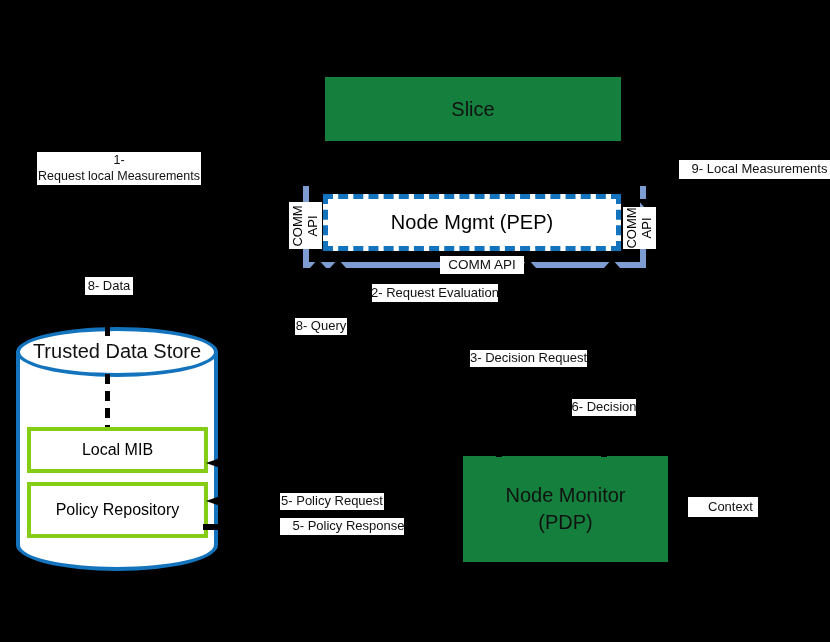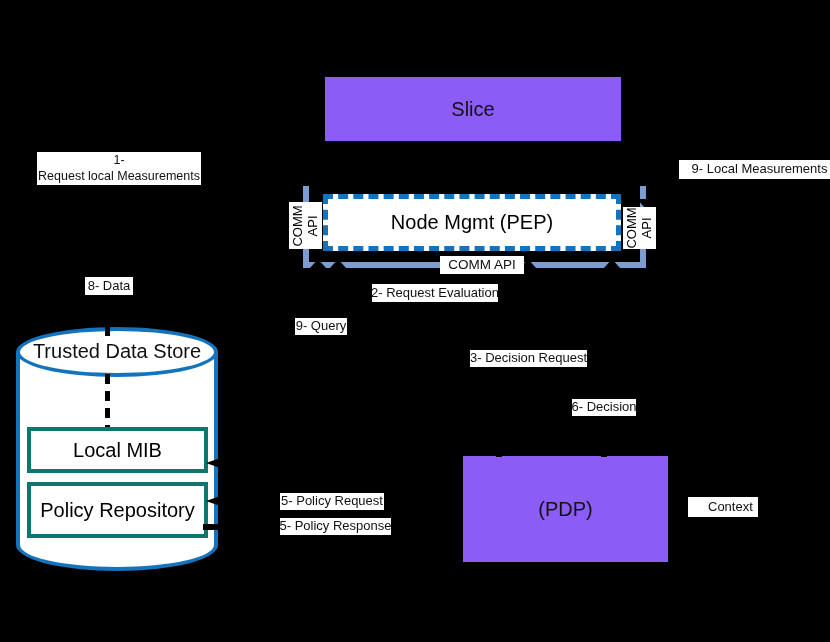--- a/index.html
+++ b/index.html
@@ -2,40 +2,40 @@
 <html><head>
 <meta charset="utf-8">
 <style>
   html,body{margin:0;padding:0;background:#000;}
   #stage{
     position:relative;width:830px;height:642px;background:#000;overflow:hidden;
     font-family:"Liberation Sans","DejaVu Sans",sans-serif;color:#000;
   }
   .abs{position:absolute;}
   
-  .node{background:#8b5cf6;display:flex;align-items:center;justify-content:center;
+  .node{background:#15803d;display:flex;align-items:center;justify-content:center;
         text-align:center;font-size:20px;color:#111;}
   .node .stack{line-height:1.35;}
   
   .lbl{background:#fff;color:#111;font-size:13px;line-height:1.25;
        display:flex;align-items:center;justify-content:center;text-align:center;
        white-space:nowrap;overflow:hidden;}
   
   .dashedbox{background:#fff;border:5px dashed #1473bd;box-sizing:border-box;
              display:flex;align-items:center;justify-content:center;font-size:20px;}
   
   .lline{background:#7d9dd2;}
   
   .vlabel{background:#fff;display:flex;align-items:center;justify-content:center;overflow:visible;}
   .vlabel .rot{transform:rotate(-90deg);font-size:13px;line-height:1.15;text-align:center;white-space:nowrap;}
   
   .cyl-ellipse{background:#fff;border:4px solid #1473bd;border-radius:50%;box-sizing:border-box;}
   .cyl-body{background:#fff;border-left:4px solid #1473bd;border-right:4px solid #1473bd;box-sizing:border-box;}
-  .inner-box{background:#fff;border:4px solid #0f766e;box-sizing:border-box;
-             display:flex;align-items:center;justify-content:center;font-size:20px;}
+  .inner-box{background:#fff;border:4px solid #84cc16;box-sizing:border-box;
+             display:flex;align-items:center;justify-content:center;font-size:16px;}
   
   .tri-up{width:0;height:0;border-left:8px solid transparent;border-right:8px solid transparent;border-bottom:9px solid #000;}
   .tri-down{width:0;height:0;border-left:8px solid transparent;border-right:8px solid transparent;border-top:9px solid #000;}
   .tri-left{width:0;height:0;border-top:7px solid transparent;border-bottom:7px solid transparent;border-right:20px solid #000;}
   .dashseg{background:#000;}
   .vdashed{background:repeating-linear-gradient(180deg,#000 0 10px,transparent 10px 17px);}
 </style>
 </head>
 <body>
 
@@ -87,21 +87,21 @@
     <span>COMM API</span>
   </div>
 
   <div class="abs lbl" style="left:85px;top:277px;width:48px;height:18px;">
     <span>8- Data</span>
   </div>
   <div class="abs lbl" style="left:372px;top:284px;width:126px;height:18px;">
     <span>2- Request Evaluation</span>
   </div>
   <div class="abs lbl" style="left:295px;top:318px;width:52px;height:17px;">
-    <span>9- Query</span>
+    <span>8- Query</span>
   </div>
   <div class="abs lbl" style="left:470px;top:350px;width:117px;height:17px;">
     <span>3- Decision Request</span>
   </div>
   <div class="abs lbl" style="left:572px;top:399px;width:64px;height:17px;text-align:right;">
     <span>6- Decision</span>
   </div>
   <div class="abs dashseg" style="left:598px;top:389px;width:5px;height:9px;"></div>
   <div class="abs dashseg" style="left:599px;top:417px;width:5px;height:9px;"></div>
 
@@ -121,30 +121,31 @@
   <div class="abs inner-box" style="left:27px;top:482px;width:181px;height:56px;">
     <span>Policy Repository</span>
   </div>
 
   <div class="abs tri-left" style="left:206px;top:456px;"></div>
   <div class="abs tri-left" style="left:206px;top:494px;"></div>
   <div class="abs dashseg" style="left:203px;top:524px;width:26px;height:6px;"></div>
 
   <div class="abs node" style="left:463px;top:456px;width:205px;height:106px;">
     <div class="stack">
+      <div>Node Monitor</div>
       <div>(PDP)</div>
     </div>
   </div>
   <div class="abs dashseg" style="left:496px;top:450px;width:6px;height:7px;"></div>
   <div class="abs dashseg" style="left:601px;top:450px;width:6px;height:7px;"></div>
 
   <div class="abs lbl" style="left:280px;top:493px;width:104px;height:17px;">
     <span>5- Policy Request</span>
   </div>
-  <div class="abs lbl" style="left:280px;top:518px;width:111px;height:17px;">
+  <div class="abs lbl" style="left:280px;top:518px;width:111px;height:17px;padding-left:13px;">
     <span>5- Policy Response</span>
   </div>
 
   <div class="abs lbl" style="left:688px;top:497px;width:50px;height:20px;justify-content:flex-start;padding-left:20px;">
     <span>Context</span>
   </div>
 
 </div>
 
 </body></html>

